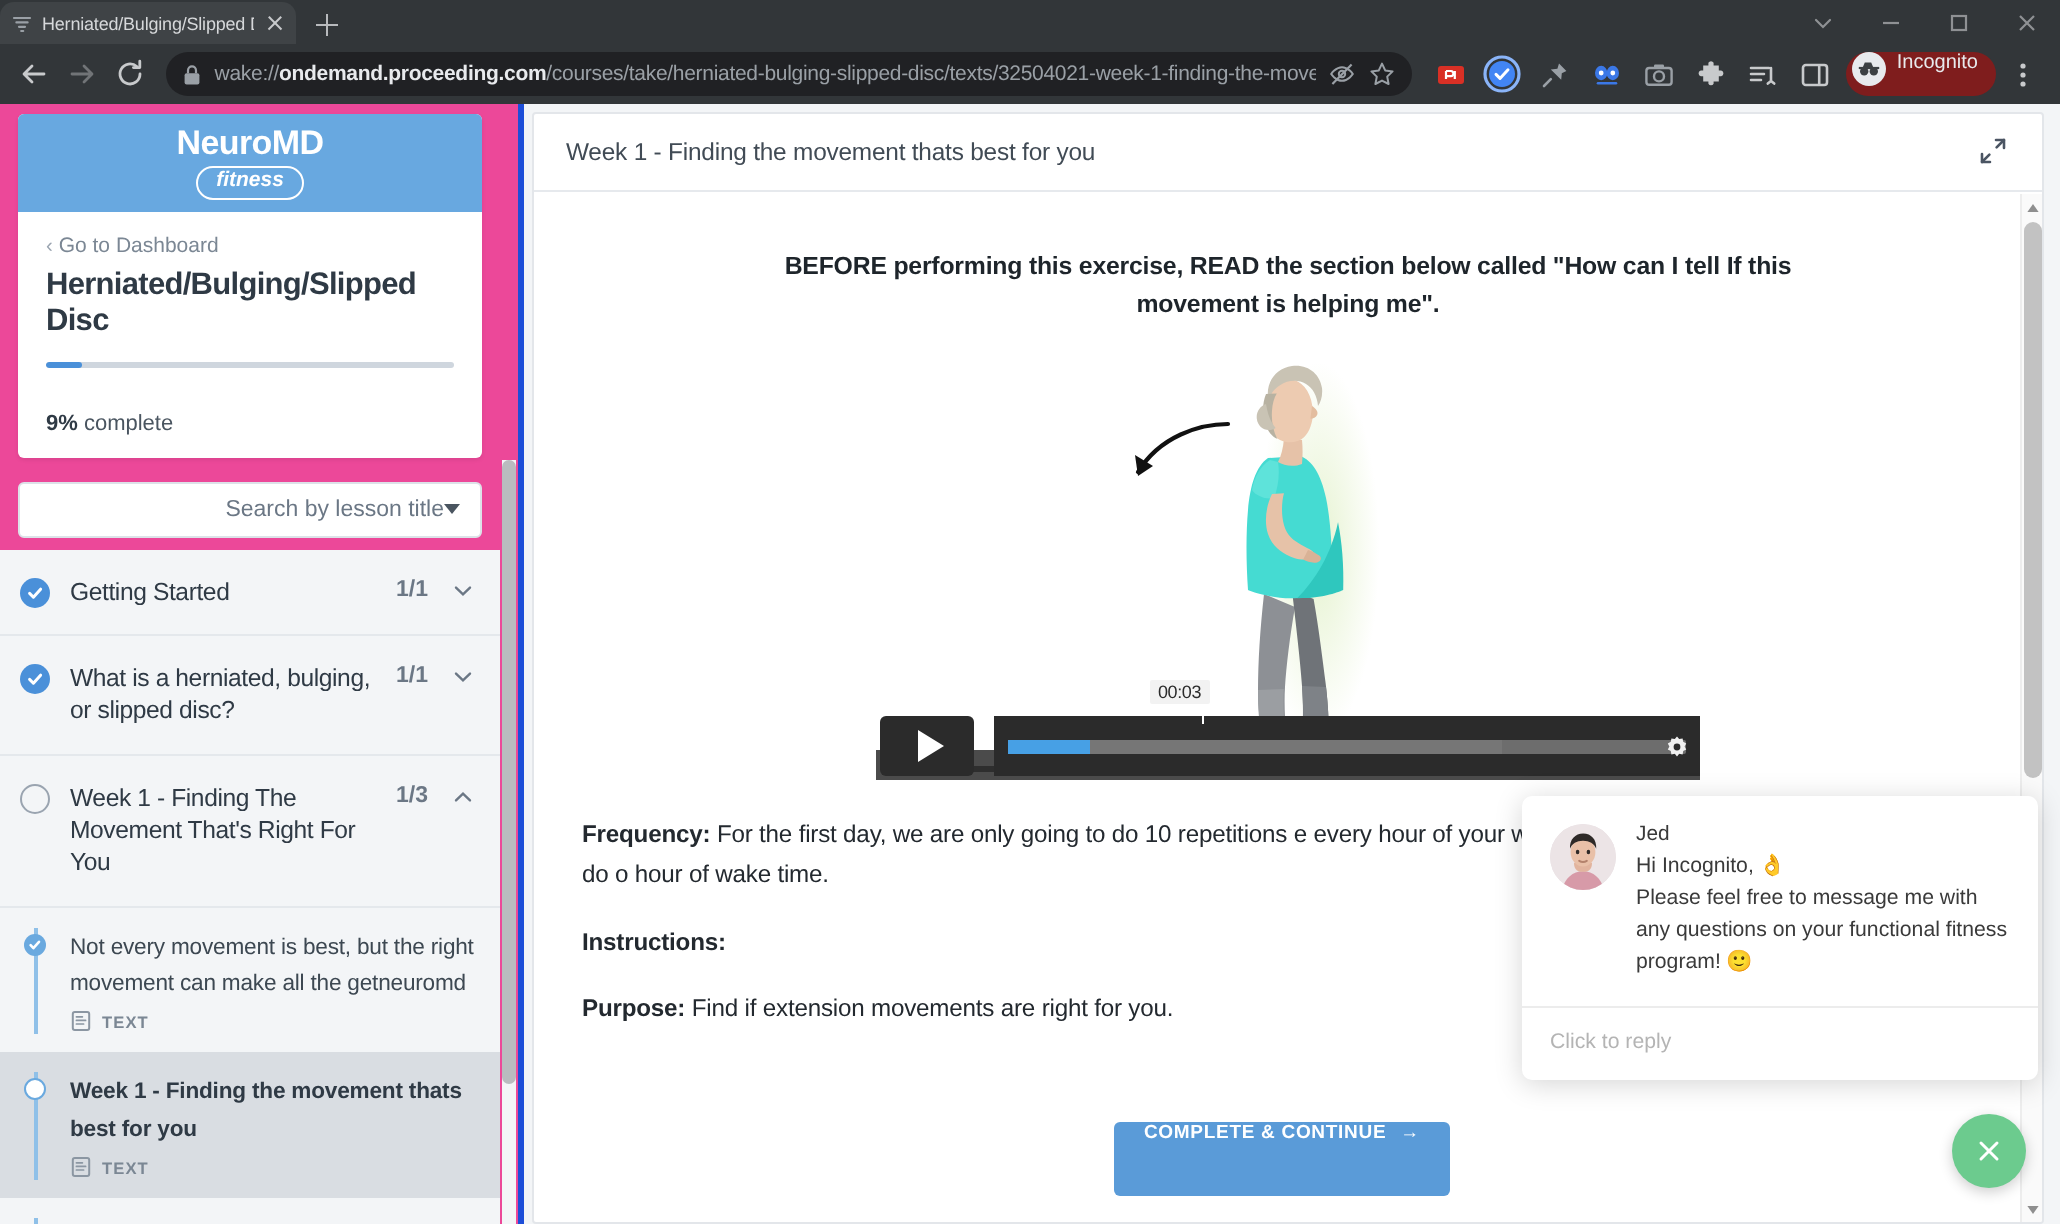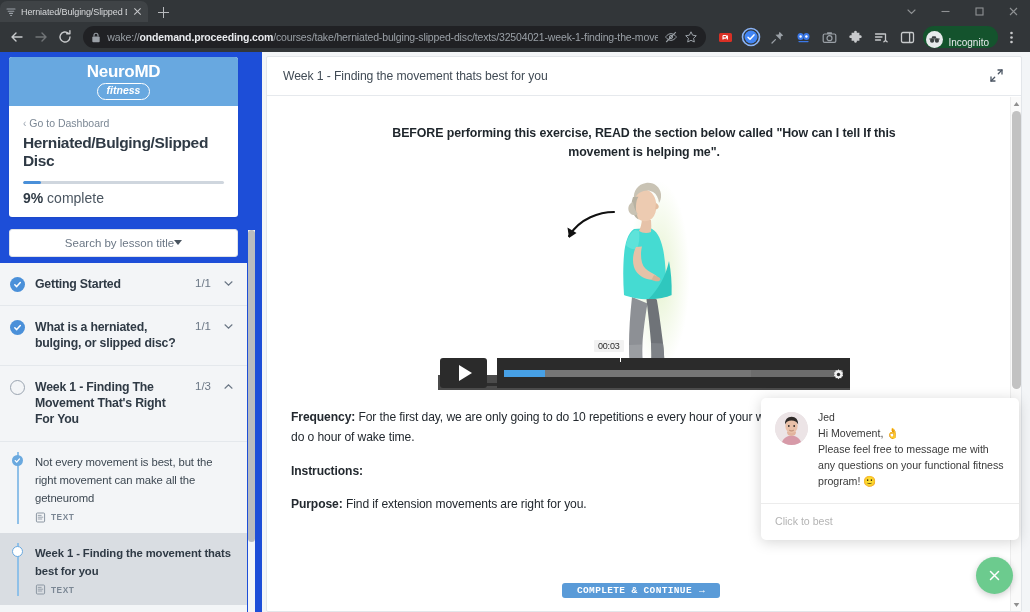--- a/index.html
+++ b/index.html
@@ -68,39 +68,39 @@
     font-size: 10.5px; color: #9aa0a6; white-space: nowrap; overflow: hidden;
     flex: 1 1 auto; letter-spacing: -0.15px;
   }
   .omni-url b { color: #e8eaed; font-weight: 600; }
   .omni-icon { flex: 0 0 auto; display: flex; align-items: center; }
   .tb-icon {
     width: 24px; height: 24px; display: flex; align-items: center; justify-content: center;
     flex: 0 0 auto;
   }
   .incognito-pill {
-    height: 22px; border-radius: 11px; background: #14532d; display: flex;
-    align-items: flex-end; gap: 5px; padding: 0 9px 0 3px; margin-left: 2px; flex: 0 0 auto;
+    height: 22px; border-radius: 11px; background: #7f1d1d; display: flex;
+    align-items: flex-start; gap: 5px; padding: 0 9px 0 3px; margin-left: 2px; flex: 0 0 auto;
   }
   .incog-av {
     width: 17px; height: 17px; border-radius: 50%; background: #e8eaed;
     display: flex; align-items: center; justify-content: center;
   }
   .incognito-pill span { font-size: 10px; color: #e8eaed; }
 
   
   .page {
     position: absolute; top: 52px; left: 0; right: 0; bottom: 0;
     background: #f3f5f7; display: flex; overflow: hidden;
   }
 
   
   .sidebar {
-    width: 262px; flex: 0 0 262px; background: #1d4ed8; position: relative;
-    overflow: hidden; border-right: 6px solid #1d4ed8;
+    width: 262px; flex: 0 0 262px; background: #ec4899; position: relative;
+    overflow: hidden; border-right: 3px solid #1d4ed8;
   }
   .sb-inner { position: absolute; inset: 0 9px 0 0; overflow: hidden; }
 
   .logo-card {
     margin: 5px 9px 0 9px; background: #ffffff; border-radius: 3px;
     box-shadow: 0 1px 2px rgba(0,0,0,.08);
   }
   .logo-band {
     background: #68a8e0; border-radius: 3px 3px 0 0; height: 49px;
     display: flex; flex-direction: column; align-items: center; justify-content: center;
@@ -119,43 +119,43 @@
   }
   .crumb .chev { font-size: 10px; color: #9aa4b0; }
   .course-title {
     padding: 5px 14px 0 14px; font-size: 15.5px; font-weight: 700; color: #2f3a45;
     letter-spacing: -0.35px; line-height: 1.18;
   }
   .progress-wrap { padding: 10px 14px 0 14px; }
   .progress-track { height: 3px; background: #cfd6de; border-radius: 2px; overflow: hidden; }
   .progress-fill { height: 3px; background: #4a90d9; border-radius: 2px; }
   .pct {
-    padding: 6px 14px 11px 14px; font-size: 14px; color: #4a5560;
+    padding: 22px 14px 11px 14px; font-size: 11px; color: #4a5560;
   }
   .pct b { font-weight: 700; color: #2f3a45; }
 
   .search-box {
     margin: 12px 9px 0 9px; height: 28px; background: #fff; border: 1px solid #dde2e8;
     border-radius: 3px; display: flex; align-items: center; padding: 0 10px;
-    justify-content: center;
+    justify-content: flex-end;
   }
   .search-box span { font-size: 11.5px; color: #6b7785; }
   .caret { width: 0; height: 0; border-left: 4px solid transparent;
     border-right: 4px solid transparent; border-top: 5px solid #4a5560; }
 
   .sec-list { margin-top: 6px; }
   .section {
     display: flex; align-items: flex-start; gap: 10px; padding: 13px 12px 13px 10px;
     border-bottom: 1px solid #e4e8ec; background: #f3f5f7; cursor: pointer;
   }
   .sec-title {
-    flex: 1 1 auto; font-size: 12.3px; font-weight: 700; color: #2f3a45;
+    flex: 1 1 auto; font-size: 12.3px; font-weight: 400; color: #2f3a45;
     line-height: 1.33; letter-spacing: -0.2px;
   }
-  .sec-count { font-size: 11.5px; color: #6b7785; flex: 0 0 auto; padding-top: 1px; }
+  .sec-count { font-size: 11.5px; color: #6b7785; flex: 0 0 auto; padding-top: 1px; font-weight: bold; }
   .sec-chev { width: 14px; flex: 0 0 auto; display: flex; justify-content: center; padding-top: 2px; }
 
   .circ { width: 15px; height: 15px; border-radius: 50%; flex: 0 0 auto; margin-top: 1px; }
   .circ.done { background: #4a90d9; display: flex; align-items: center; justify-content: center; }
   .circ.open { border: 1.6px solid #9aa4b0; background: transparent; }
 
   .lesson {
     display: flex; gap: 10px; padding: 10px 12px 10px 10px; position: relative;
     background: #f3f5f7; cursor: pointer;
   }
@@ -260,42 +260,42 @@
     flex: 1 1 auto; height: 7px; background: #6d6d6d; position: relative; border-radius: 1px;
   }
   .seek-loaded {
     position: absolute; left: 0; top: 0; bottom: 0; width: 73%; background: #767676;
   }
   .seek-fill {
     position: absolute; left: 0; top: 0; bottom: 0; width: 12%; background: #47a0e5;
   }
   .time-tip {
     position: absolute; left: 78px; top: -18px; background: #f2f2f2; color: #2b2b2b;
-    font-size: 9px; padding: 1px 4px; border-radius: 1px; letter-spacing: -0.2px; margin-left: 19px;
+    font-size: 9px; padding: 1px 4px; border-radius: 1px; letter-spacing: -0.2px;
   }
   .time-tip::after {
     content: ""; position: absolute; left: 26px; top: 15px; width: 1px; height: 7px; background: #fff;
   }
   .gear-btn { position: absolute; right: 5px; top: 9px; }
 
   .body-copy { padding: 18px 24px 0 24px; }
   .body-copy p {
     font-size: 12.1px; color: #23292f; line-height: 1.62; margin-bottom: 14px;
     letter-spacing: -0.1px;
   }
   .body-copy b { font-weight: 700; }
 
   .cta-wrap {
     position: absolute; left: 0; right: 10px; bottom: 14px; display: flex; justify-content: center;
   }
   .cta {
     background: #5a9bd8; color: #fff; border: none; border-radius: 3px;
-    height: 15px; padding: 0 15px; font-size: 9.5px; font-weight: 700;
-    letter-spacing: .35px; display: flex; align-items: center; gap: 7px;
-    font-family: Liberation Mono, monospace; cursor: pointer;
+    height: 37px; padding: 0 15px; font-size: 9.5px; font-weight: 700;
+    letter-spacing: .35px; display: flex; gap: 7px;
+    font-family: Liberation Sans, sans-serif; cursor: pointer;
   }
 
   .c-scroll {
     position: absolute; right: 0; top: 40px; bottom: 0; width: 11px; background: #fafafa;
     border-left: 1px solid #ededed;
   }
   .c-arrow { height: 13px; display: flex; align-items: center; justify-content: center; }
   .c-thumb {
     position: absolute; left: 1px; top: 14px; width: 9px; height: 278px;
     background: #c2c2c2; border-radius: 5px;
@@ -731,26 +731,26 @@
             <path d="M12 19.5c0 2.6 1 4.4 4.5 4.4s4.5-1.8 4.5-4.4z" fill="#e2b49e"></path>
             <ellipse cx="16.5" cy="14" rx="6.2" ry="7.2" fill="#e9c0a8"></ellipse>
             <path d="M10 12.4c-.3-4.6 2.6-7.6 6.6-7.6s6.8 3 6.5 7.6c-1-2.6-3.4-4-6.6-4s-5.5 1.4-6.5 4z" fill="#2f2a28"></path>
             <ellipse cx="13.8" cy="14" rx=".9" ry="1.1" fill="#2f2a28"></ellipse>
             <ellipse cx="19.2" cy="14" rx=".9" ry="1.1" fill="#2f2a28"></ellipse>
             <path d="M14.6 18.4c1.2.7 2.6.7 3.8 0" stroke="#b4826c" stroke-width="1" fill="none" stroke-linecap="round"></path>
           </svg>
         </span>
         <span class="chat-main">
           <span class="chat-name" style="display:block">Jed</span>
-          <span class="chat-line" style="display:block">Hi Movement, 👌</span>
+          <span class="chat-line" style="display:block">Hi Incognito, 👌</span>
           <span class="chat-line gap" style="display:block">Please feel free to message me with any questions on your functional fitness program! 🙂</span>
         </span>
       </div>
       <div class="chat-reply">
-        <span>Click to best</span>
+        <span>Click to reply</span>
       </div>
     </div>
 
     <div class="fab" style="background: rgb(108, 203, 142);">
       <svg width="13" height="13" viewBox="0 0 13 13">
           <path d="M2.5 2.5l8 8M10.5 2.5l-8 8" stroke="#fff" stroke-width="1.5" stroke-linecap="round"></path>
         </svg>
     </div>
 
   </div>

